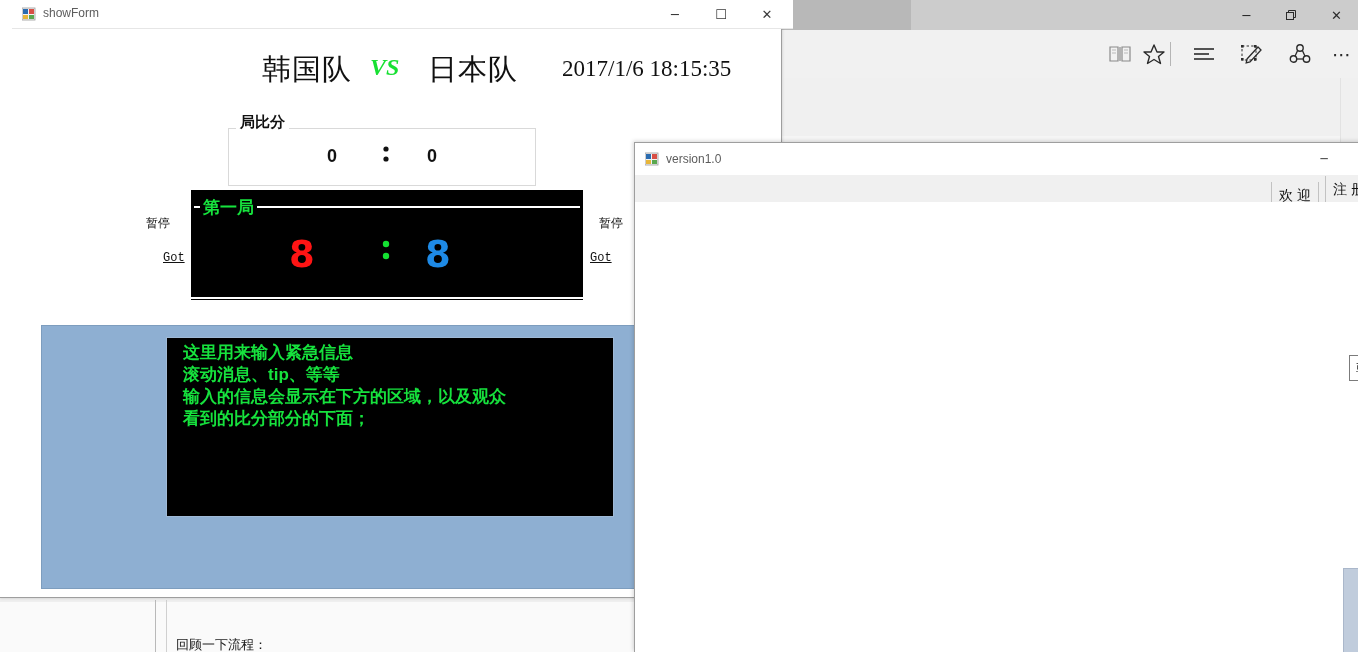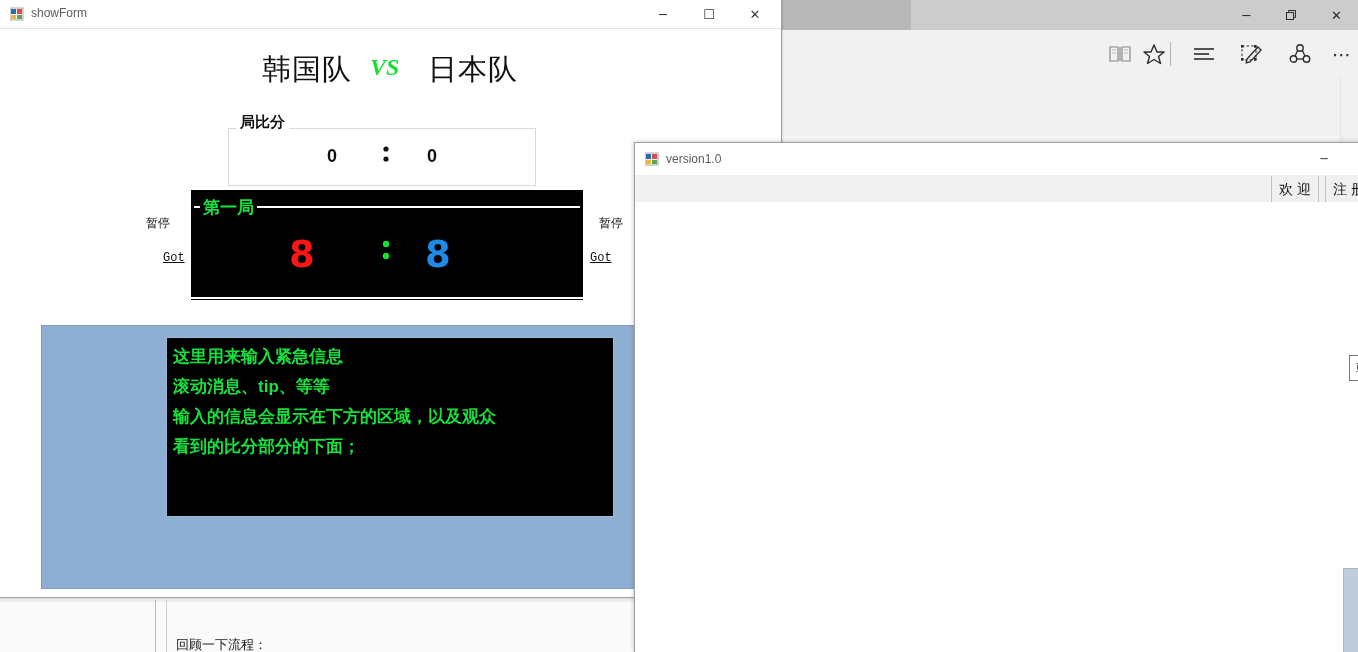--- a/index.html
+++ b/index.html
@@ -36,21 +36,21 @@
   #edge-scroll-h{position:absolute;left:0;top:136px;width:560px;height:14px;background:#f5f5f5;}
   #edge-hthumb{position:absolute;left:0;top:137px;width:250px;height:12px;background:#cdd9e8;}
   #edge-hthumb2{position:absolute;left:290px;top:136px;width:18px;height:14px;background:#b9b9b9;}
   #edge-minibar{position:absolute;left:0;top:150px;width:560px;height:26px;background:#ffffff;}
   .mini-btn{position:absolute;top:153px;font-size:11px;color:#444;}
   #edge-bottomline{position:absolute;left:0;top:176px;width:560px;height:6px;background:#fde9d0;}
   #edge-bluebar{position:absolute;left:0;top:182px;width:560px;height:4px;background:#3a6ea5;}
 
   
   #showform{left:0;top:0;width:782px;height:598px;border:1px solid #9e9e9e;border-left:none;border-top:none;box-shadow:0 0 3px rgba(0,0,0,.18);}
-  #sf-title{position:absolute;left:0;top:0;width:100%;height:28px;background:#ffffff;border-bottom:1px solid #e6e6e6;}
+  #sf-title{position:absolute;left:12px;top:0;width:100%;height:28px;background:#ffffff;border-bottom:1px solid #e6e6e6;}
   #sf-appicon{position:absolute;left:10px;top:7px;width:14px;height:14px;}
   #sf-titletext{position:absolute;left:31px;top:6px;font-size:12px;color:#5c5c5c;}
   .sfwb{position:absolute;top:0;width:46px;height:28px;display:flex;align-items:center;justify-content:center;font-size:13px;color:#3a3a3a;font-family:"DejaVu Sans",sans-serif;}
   #sf-min{left:640px;}
   #sf-max{left:686px;}
   #sf-close{left:732px;}
   #sf-teamA{position:absolute;left:262px;top:50px;font-size:29px;color:#111;font-family:"DejaVu Serif","Liberation Serif",serif;letter-spacing:1px;}
   #sf-vs{position:absolute;left:370px;top:54px;font-size:24px;color:#18e033;font-weight:bold;font-style:italic;font-family:"Liberation Serif",serif;}
   #sf-teamB{position:absolute;left:428px;top:50px;font-size:29px;color:#111;font-family:"DejaVu Serif","Liberation Serif",serif;letter-spacing:1px;}
   #sf-clock{position:absolute;left:562px;top:56px;font-size:23px;color:#111;font-family:"Liberation Serif","DejaVu Serif",serif;white-space:nowrap;}
@@ -74,21 +74,21 @@
   .sf-side-pause{position:absolute;font-size:12px;color:#111;}
   .sf-side-got{position:absolute;font-size:12px;color:#111;font-family:"Liberation Mono","DejaVu Sans Mono",monospace;text-decoration:underline;}
   #sf-pause-l{left:146px;top:215px;}
   #sf-got-l{left:163px;top:251px;}
   #sf-pause-r{left:599px;top:215px;}
   #sf-got-r{left:590px;top:251px;}
 
   
   #sf-bluepanel{position:absolute;left:41px;top:325px;width:592px;height:262px;background:#8eafd2;border:1px solid #7d9dbe;}
   #sf-msgbox{position:absolute;left:124px;top:11px;width:446px;height:178px;background:#000;border:1px solid #9fb9d6;}
-  #sf-msgtext{position:absolute;left:6px;top:4px;width:436px;font-size:17px;line-height:30px;color:#16e23d;font-weight:bold;white-space:pre-line;}
+  #sf-msgtext{position:absolute;left:16px;top:4px;width:436px;font-size:17px;line-height:22px;color:#16e23d;font-weight:bold;white-space:pre-line;}
 
   
   #v1{left:634px;top:142px;width:824px;height:510px;border:1px solid #9e9e9e;border-right:none;border-bottom:none;box-shadow:-1px -1px 4px rgba(0,0,0,.16);}
   #v1-title{position:absolute;left:0;top:0;width:724px;height:32px;background:#ffffff;border-bottom:1px solid #ececec;}
   #v1-appicon{position:absolute;left:10px;top:9px;width:14px;height:14px;}
   #v1-titletext{position:absolute;left:31px;top:9px;font-size:12px;color:#5c5c5c;}
   .v1wb{position:absolute;top:0;width:46px;height:32px;display:flex;align-items:center;justify-content:center;font-size:12px;color:#3a3a3a;font-family:"DejaVu Sans",sans-serif;}
   #v1-min{left:666px;}
   #v1-max{left:712px;}
 
@@ -199,20 +199,21 @@
     </svg>
     <div id="sf-titletext">showForm</div>
     <div class="sfwb" id="sf-min">─</div>
     <div class="sfwb" id="sf-max">☐</div>
     <div class="sfwb" id="sf-close">✕</div>
   </div>
 
   <div id="sf-teamA">韩国队</div>
   <div id="sf-vs">VS</div>
   <div id="sf-teamB">日本队</div>
+  <div id="sf-clock">2017/1/6  18:15:35</div>
 
   <div id="sf-setbox"></div>
   <div id="sf-setbox-legend">局比分</div>
   <div id="sf-set-a">0</div>
   <div id="sf-set-colon">
     <svg width="8" height="22" viewBox="0 0 8 22">
       <circle cx="4" cy="5" r="2.6" fill="#111"></circle>
       <circle cx="4" cy="15" r="2.6" fill="#111"></circle>
     </svg>
   </div>
@@ -255,21 +256,21 @@
       <rect x="7" y="2" width="5" height="5" fill="#d94f45"></rect>
       <rect x="1" y="8" width="5" height="4" fill="#e8b63a"></rect>
       <rect x="7" y="8" width="5" height="4" fill="#5aa84f"></rect>
     </svg>
     <div id="v1-titletext">version1.0</div>
     <div class="v1wb" id="v1-min">─</div>
     <div class="v1wb" id="v1-max">☐</div>
   </div>
 
   <div id="v1-tabstrip"></div>
-  <div class="v1-tab" style="left:636px;width:48px;">欢 迎</div>
+  <div class="v1-tab" style="left:636px;width:48px;margin-top:6px;">欢 迎</div>
   <div class="v1-tab" style="left:690px;width:48px;">注 册</div>
 
   <div id="v1-body"></div>
 
   <div class="v1-combo" id="v1-comboA">
     <span>韩国队</span>
     
   </div>
 
   <div id="v1-bluepanel"></div>

